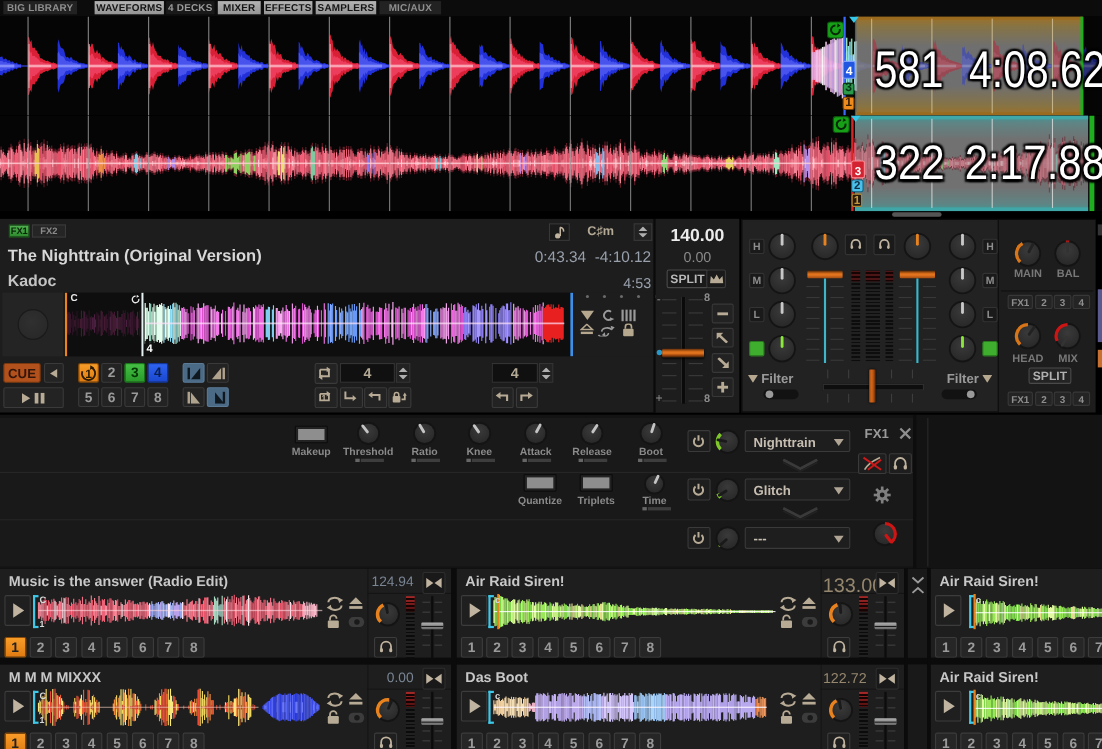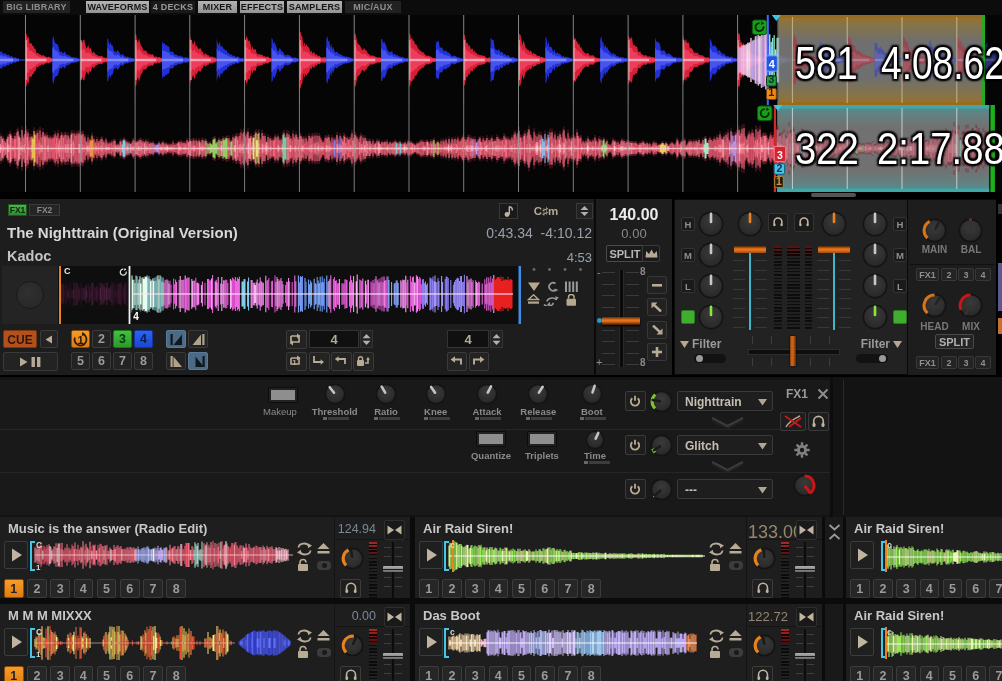--- a/index.html
+++ b/index.html
@@ -828,21 +828,21 @@
 <div style="position:absolute;left:998px;top:263px;width:4px;height:48px;background:#5a5a8e;"></div>
 <div style="position:absolute;left:998px;top:318px;width:4px;height:16px;background:#c87030;"></div>
 <div style="position:absolute;left:0px;top:377px;width:1002px;height:140px;background:#131313;"></div>
 <div style="position:absolute;left:0px;top:380px;width:830px;height:135px;background:#191919;"></div>
 <div style="position:absolute;left:0px;top:429px;width:830px;height:1px;background:#262626;"></div>
 <div style="position:absolute;left:0px;top:472px;width:830px;height:1px;background:#262626;"></div>
 <div style="position:absolute;left:830px;top:377px;width:3px;height:140px;background:#0d0d0d;"></div>
 <div style="position:absolute;left:843px;top:380px;width:1px;height:135px;background:#2a2a2a;"></div>
 <div style="position:absolute;left:268px;top:387px;width:30px;height:16px;background:#222;border:1px solid #0c0c0c;border-radius:1px;box-sizing:border-box;"></div>
 <div style="position:absolute;left:271px;top:390px;width:24px;height:10px;background:#8e8e8e;"></div>
-<div style="position:absolute;left:263.0px;top:406px;width:40px;height:10px;color:#8a8a8a;font-size:9.5px;font-weight:normal;">Makeup</div>
+<div style="position:absolute;left:263.0px;top:406px;width:40px;height:10px;color:#8a8a8a;font-size:9.5px;font-weight:bold;text-align:center;">Makeup</div>
 <svg style="position:absolute;left:323.7px;top:383px;width:22px;height:22px;" viewBox="0 0 22 22">
     <circle cx="11.0" cy="11.0" r="10.5" fill="#141414"></circle>
     <defs>
       <radialGradient id="g323_7_383" cx="0.5" cy="0.35" r="0.75">
         <stop offset="0" stop-color="#3a3a3a"></stop>
         <stop offset="1" stop-color="#262626"></stop>
       </radialGradient>
     </defs>
     <circle cx="11.0" cy="11.0" r="8.8" fill="url(#g323_7_383)"></circle>
     <line x1="9.98" y1="9.70" x2="5.72" y2="4.24" stroke="#c4c4c4" stroke-width="2.6" stroke-linecap="round"></line>

